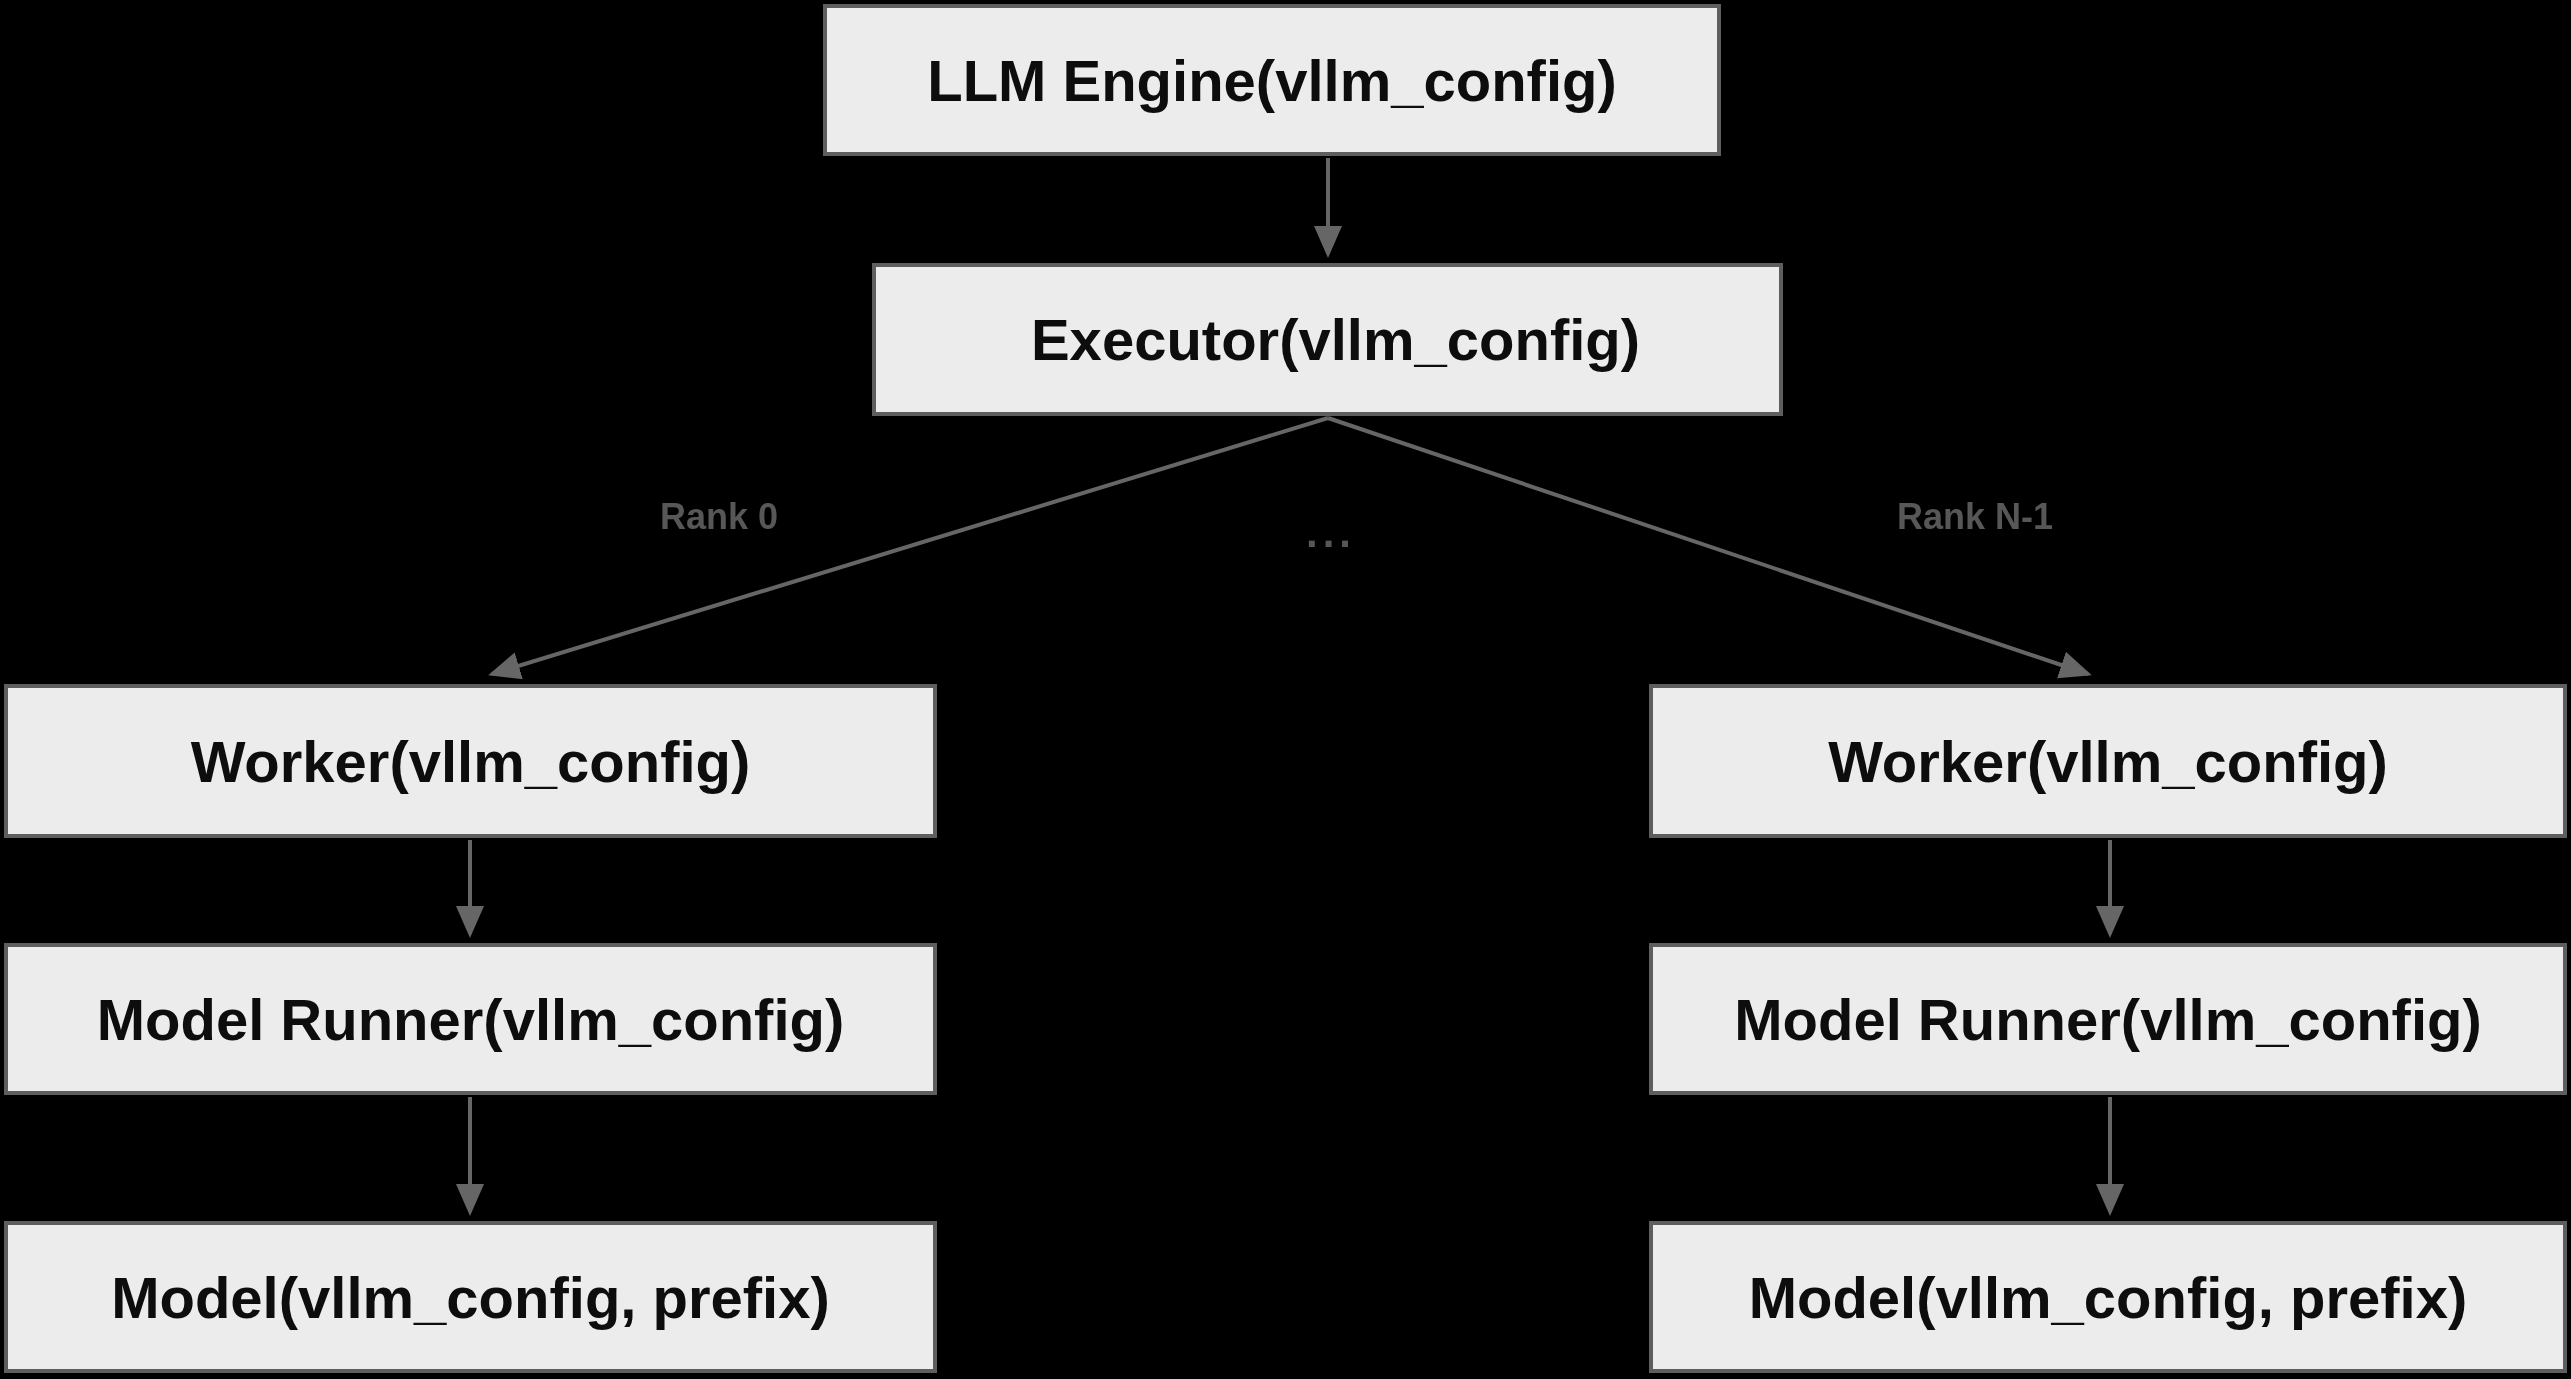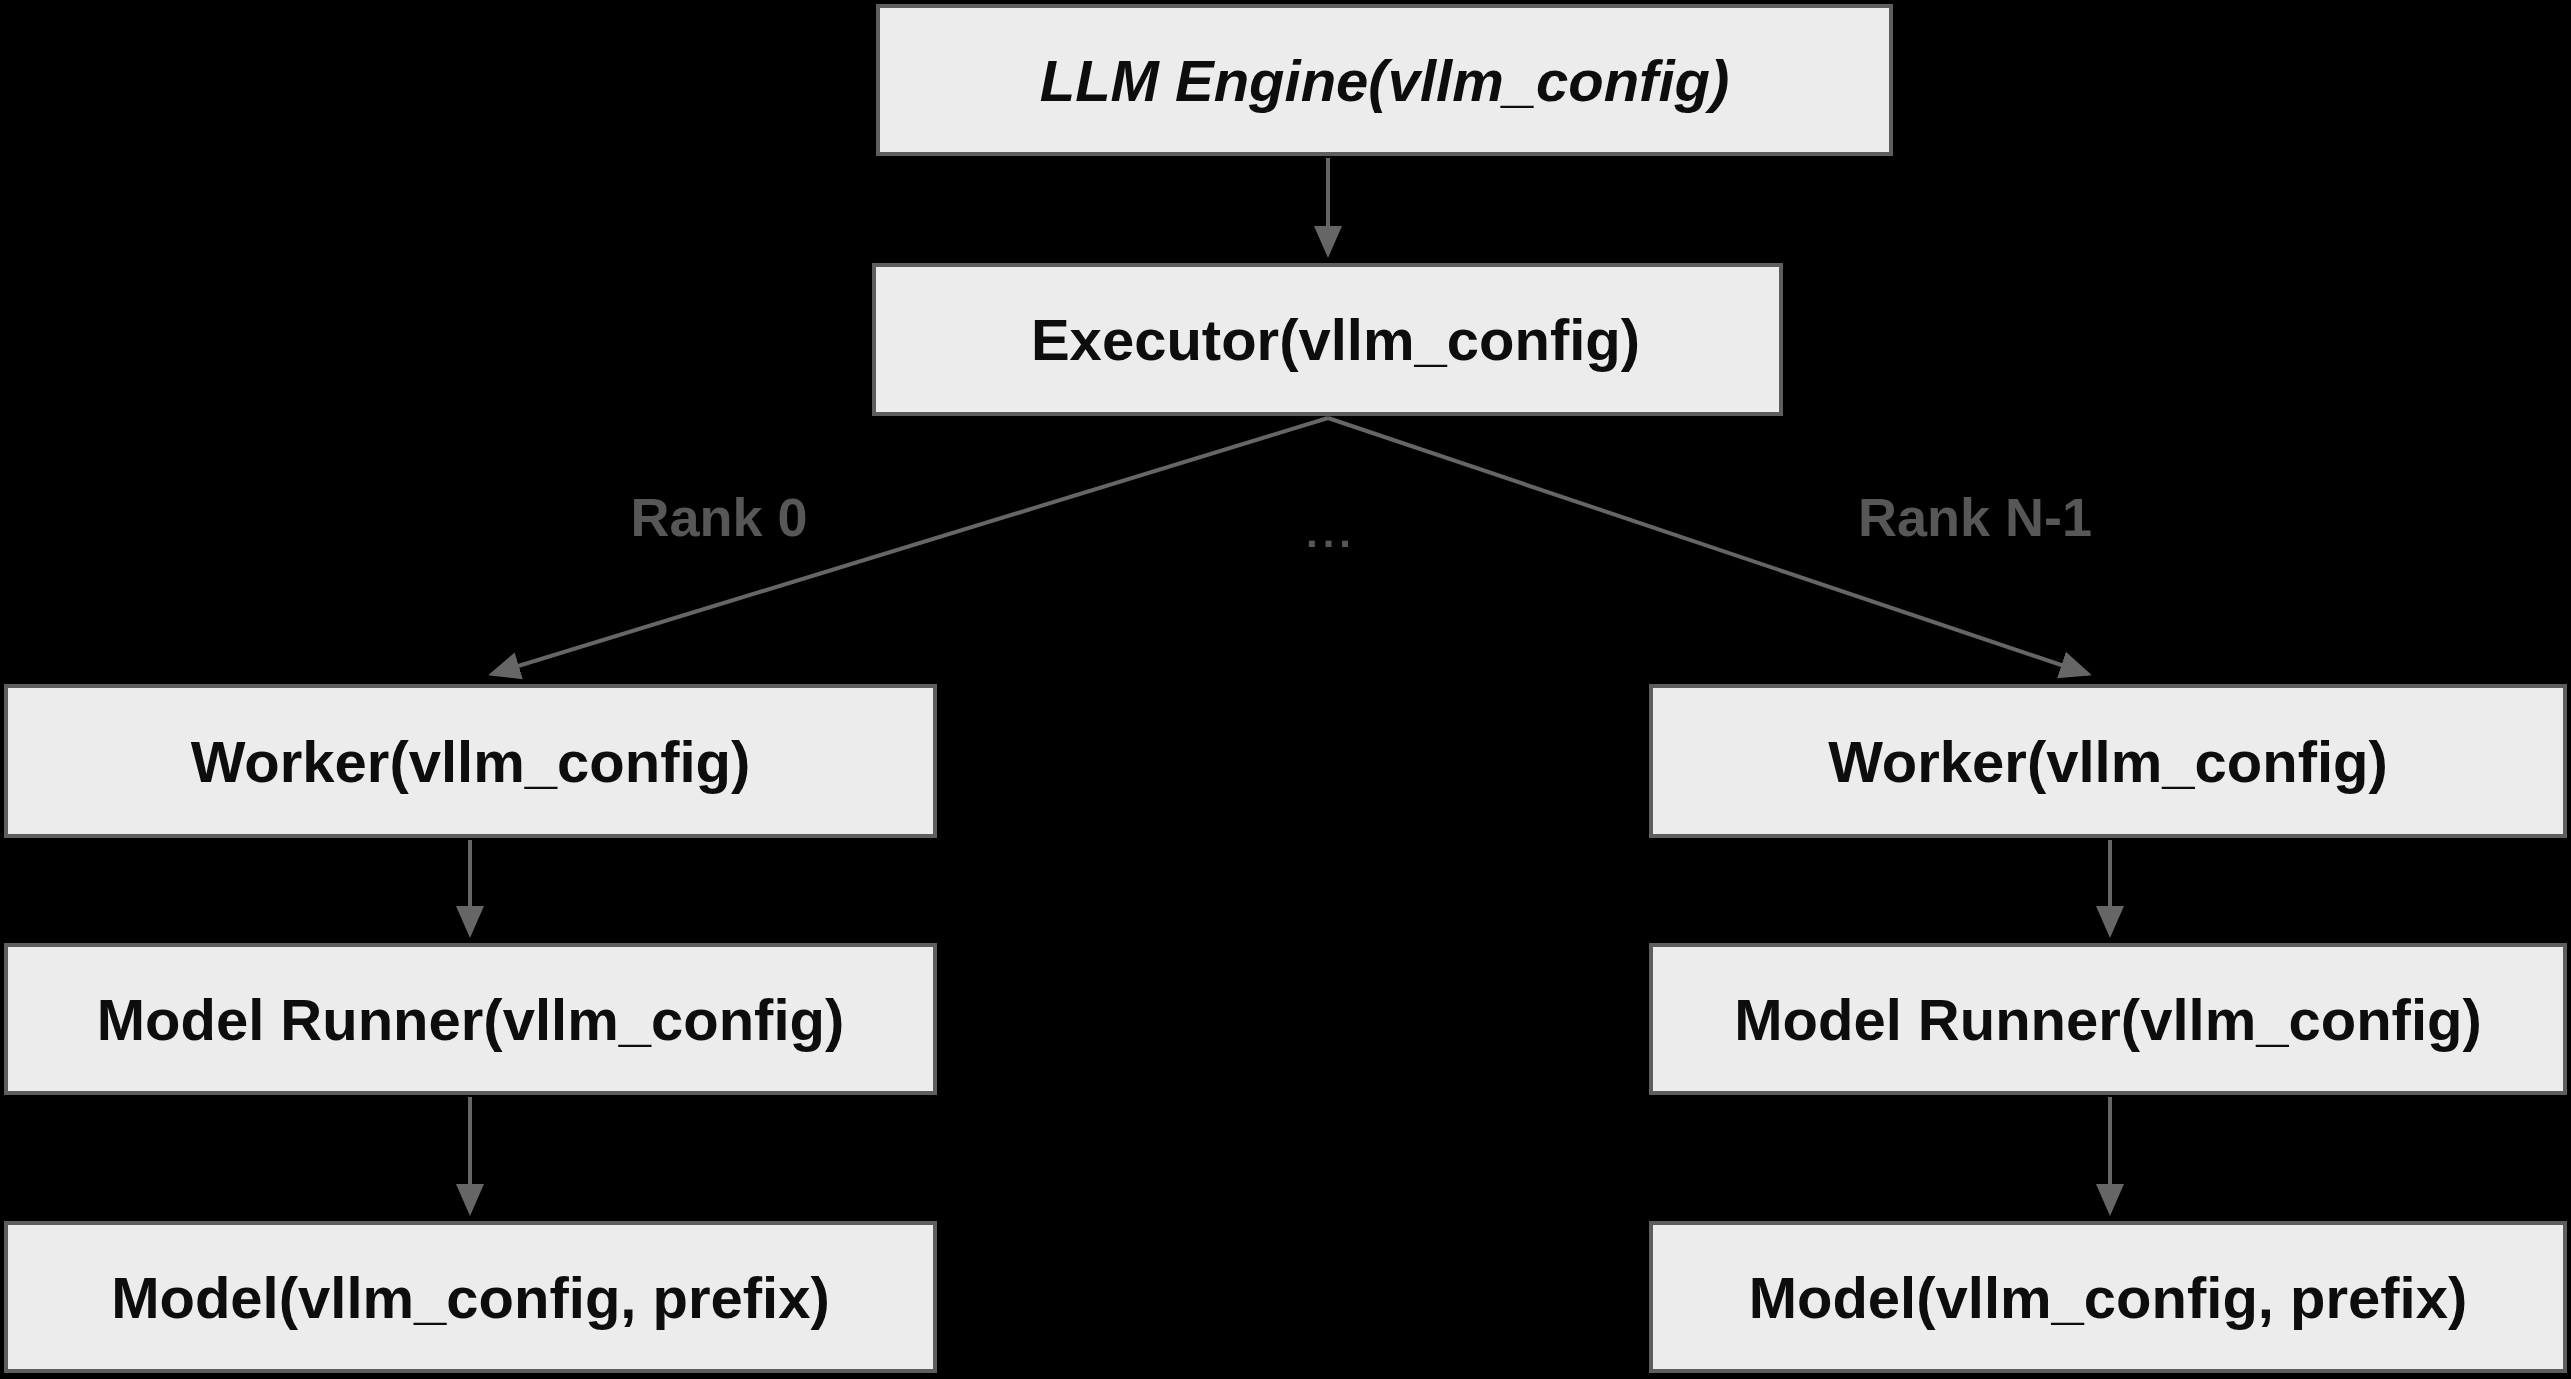--- a/index.html
+++ b/index.html
@@ -31,31 +31,31 @@
     color:var(--box-text);
     font-size:58px;
     font-weight:600;
     letter-spacing:0px;
     white-space:nowrap;
   }
   .edge-label{
     position:absolute;
     transform:translate(-50%,-50%);
     color:var(--edge-label-text);
-    font-size:54px;
+    font-size:36px;
     font-weight:600;
     white-space:nowrap;
   }
   .edge-label.dots{
     font-size:42px;
     font-weight:700;
     letter-spacing:5px;
   }
   
-  #n-llm-engine      {left:876px;  top:4px;    width:1017px; height:152px;font-style:italic;}
+  #n-llm-engine      {left:823px;  top:4px;    width:898px; height:152px;}
   #n-executor        {left:872px;  top:263px;  width:911px; height:153px;padding-left:16px;}
   #n-worker-0        {left:4px;    top:684px;  width:933px; height:154px;}
   #n-model-runner-0  {left:4px;    top:943px;  width:933px; height:152px;}
   #n-model-0         {left:4px;    top:1221px; width:933px; height:152px;}
   #n-worker-n        {left:1649px; top:684px;  width:918px; height:154px;}
   #n-model-runner-n  {left:1649px; top:943px;  width:918px; height:152px;}
   #n-model-n         {left:1649px; top:1221px; width:918px; height:152px;}
   #lbl-rank0 {left:719px;  top:517px;}
   #lbl-dots  {left:1331px; top:533px;}
   #lbl-rankn {left:1975px; top:517px;}

